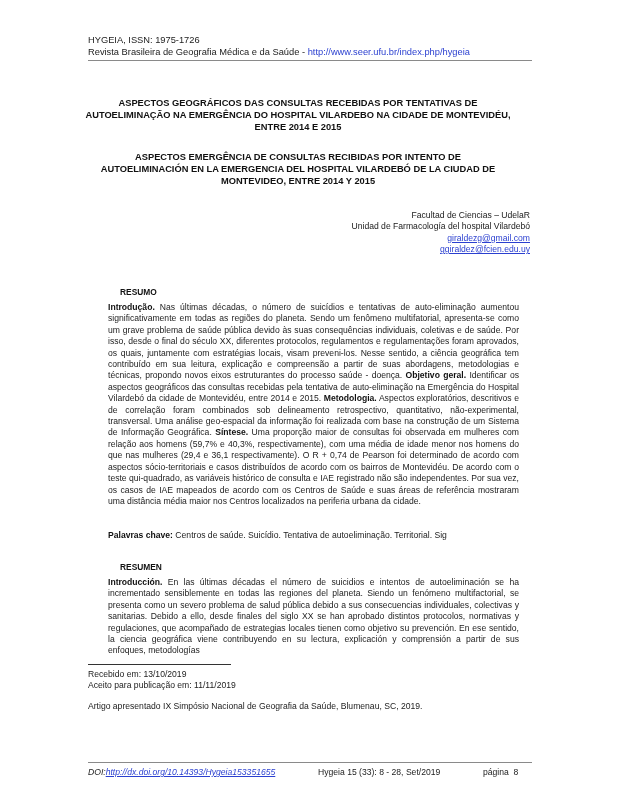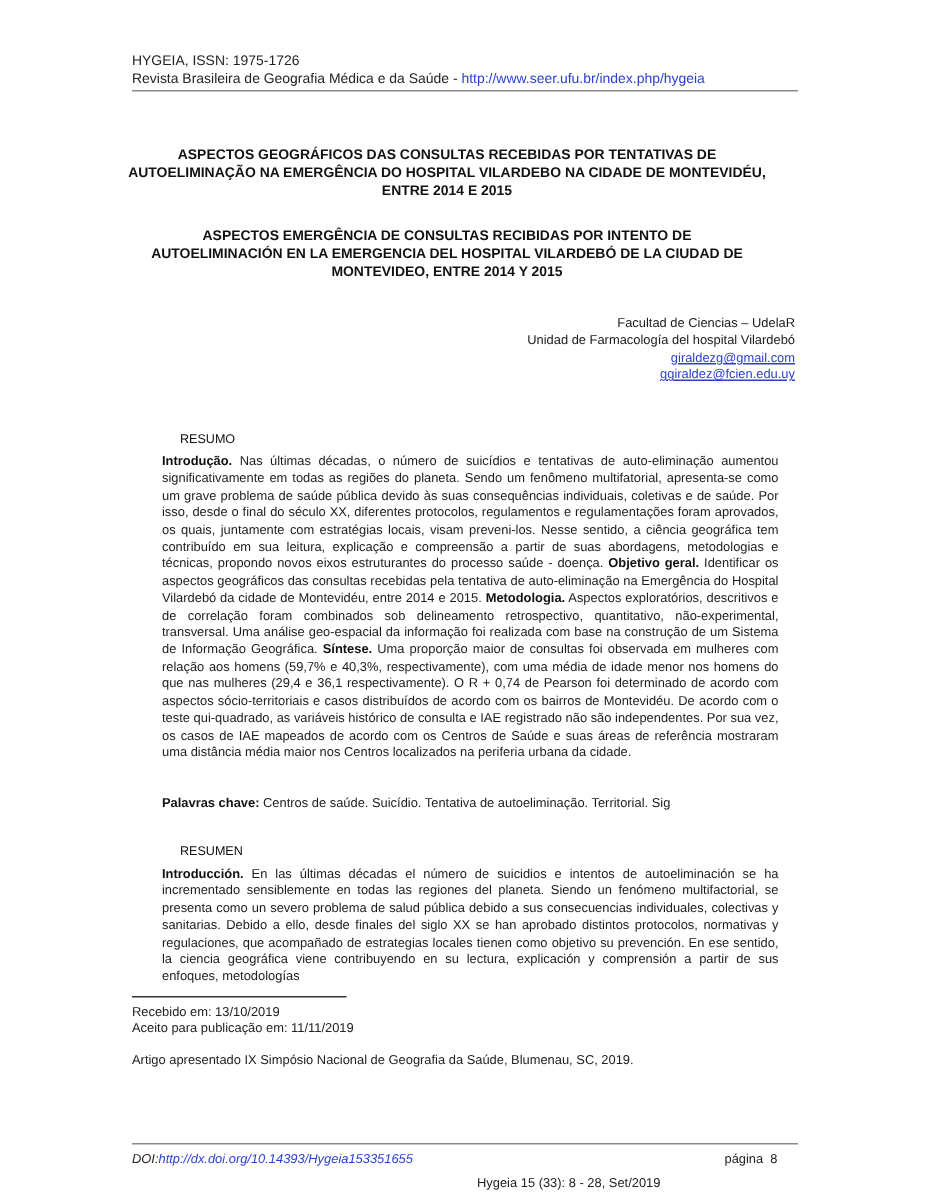--- a/index.html
+++ b/index.html
@@ -7,30 +7,30 @@
          font-family:"Liberation Sans", sans-serif; color:#1a1a1a; }
   .abs { position:absolute; }
   .hdr { left:88px; top:34px; font-size:9.3px; line-height:12px; color:#222; }
   .hdr a { color:#2a3fd0; text-decoration:none; }
   .hdr-rule { left:88px; top:60px; width:444px; height:1px; background:#8a8a8a; }
   .title { left:76px; width:444px; text-align:center; font-weight:bold;
            font-size:9.3px; line-height:11.8px; color:#111; }
   .author { right:88px; top:210px; text-align:right; font-size:8.6px; line-height:11.4px; }
   .author .name { font-weight:bold; }
   .author a { color:#2a3fd0; text-decoration:underline; }
-  .sec-head { left:120px; font-weight:normal; font-size:8.4px; color:#111; }
+  .sec-head { left:120px; font-weight:bold; font-size:8.4px; color:#111; }
   .para { left:108px; width:411px; font-size:8.6px; line-height:11.4px;
           text-align:justify; color:#1c1c1c; }
   .para b { color:#111; }
   .fn-rule { left:88px; top:664px; width:143px; height:1px; background:#333; }
   .fn { left:88px; font-size:8.6px; line-height:11.4px; color:#222; }
   .foot-rule { left:88px; top:762px; width:444px; height:1px; background:#8a8a8a; }
   .foot { top:767px; font-size:8.6px; color:#222; }
   .foot i { font-style:italic; }
-  .foot a { color:#2a3fd0; font-style:italic; }
+  .foot a { color:#2a3fd0; text-decoration:underline; font-style:italic; }
 </style>
 </head>
 <body>
 
 <div class="abs hdr">
   <div>HYGEIA, ISSN: 1975-1726</div>
   <div><span>Revista Brasileira de Geografia Médica e da Saúde - </span><a>http://www.seer.ufu.br/index.php/hygeia</a></div>
 </div>
 <div class="abs hdr-rule"></div>
 
@@ -68,14 +68,14 @@
 
 <div class="abs fn-rule"></div>
 <div class="abs fn" style="top:669px;">
   <div>Recebido em: 13/10/2019</div>
   <div>Aceito para publicação em: 11/11/2019</div>
   <div style="margin-top:9px;">Artigo apresentado IX Simpósio Nacional de Geografia da Saúde, Blumenau, SC, 2019.</div>
 </div>
 
 <div class="abs foot-rule"></div>
 <div class="abs foot" style="left:88px;"><i>DOI:</i><a>http://dx.doi.org/10.14393/Hygeia153351655</a></div>
-<div class="abs foot" style="left:318px;margin-top:16px;">Hygeia 15 (33): 8 - 28, Set/2019</div>
+<div class="abs foot" style="left:318px;">Hygeia 15 (33): 8 - 28, Set/2019</div>
 <div class="abs foot" style="left:483px; white-space:pre;">página  8</div>
 
 </body></html>

